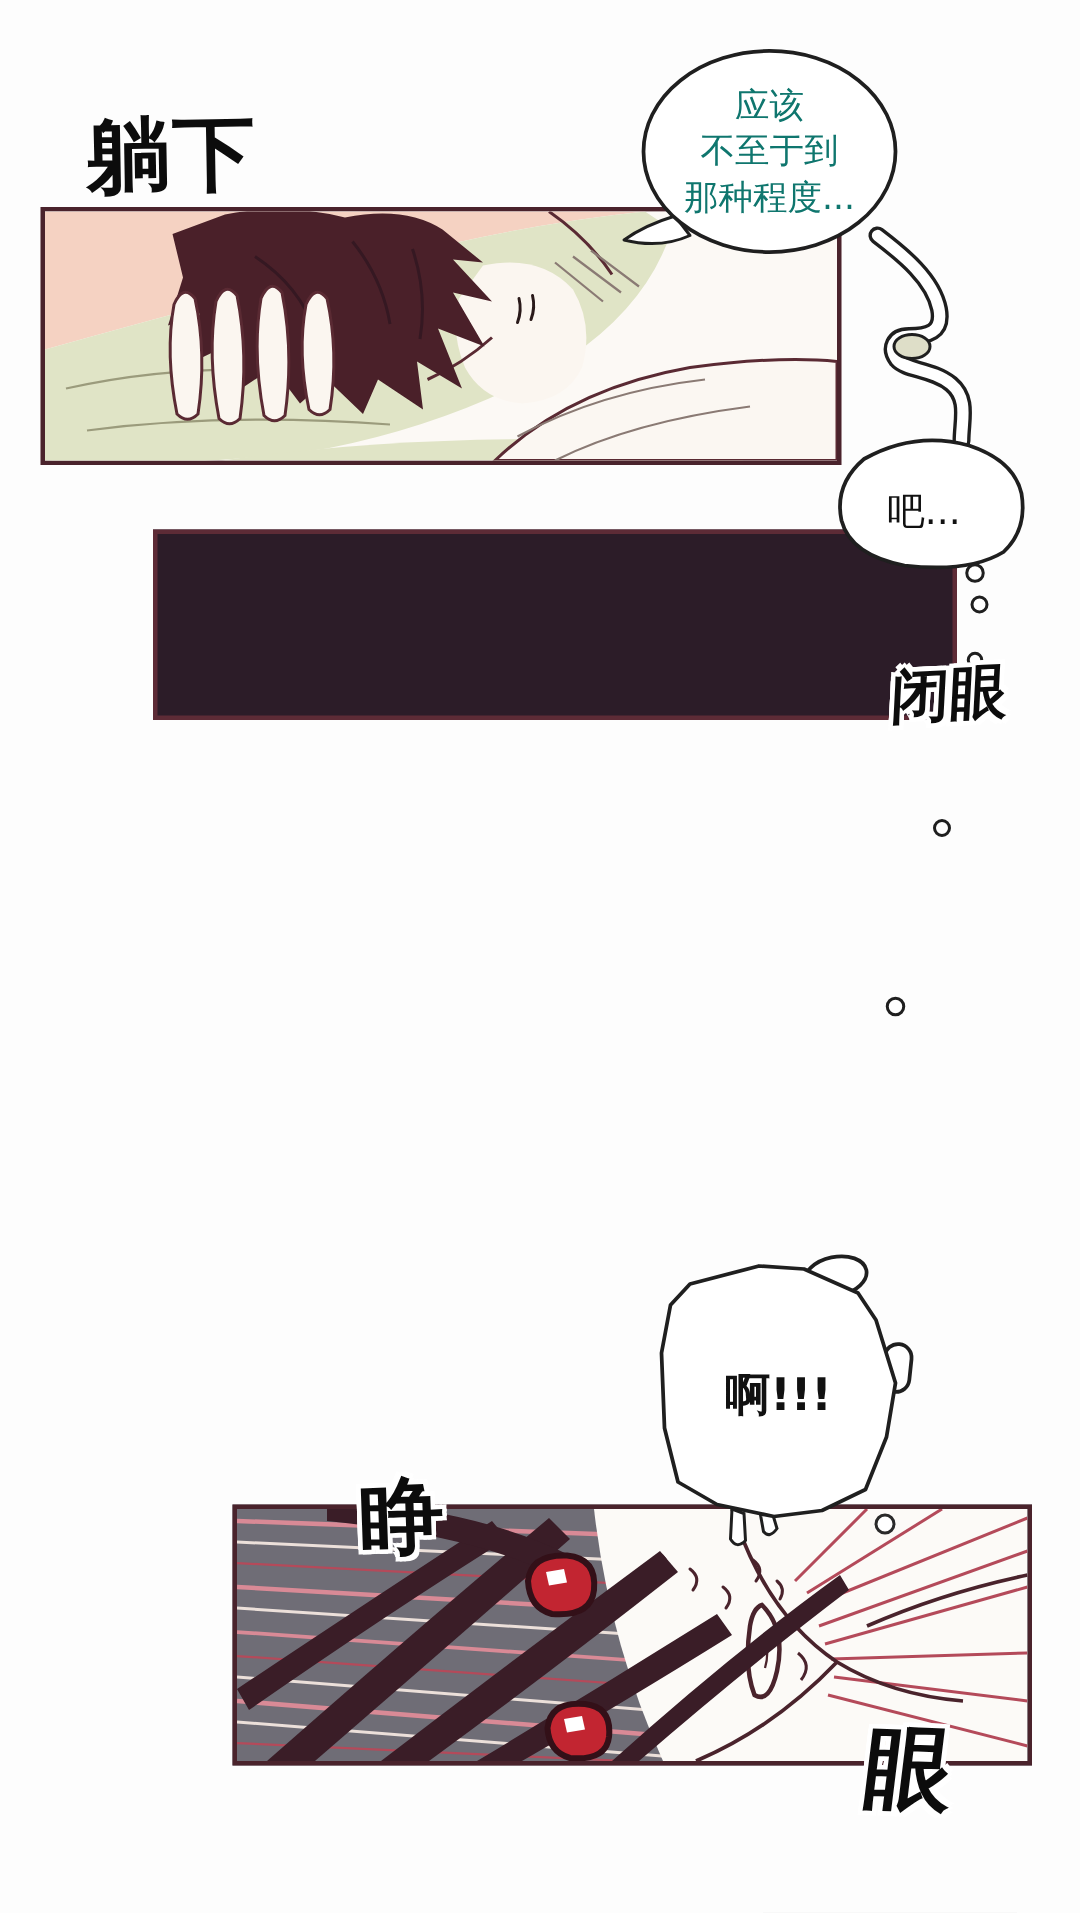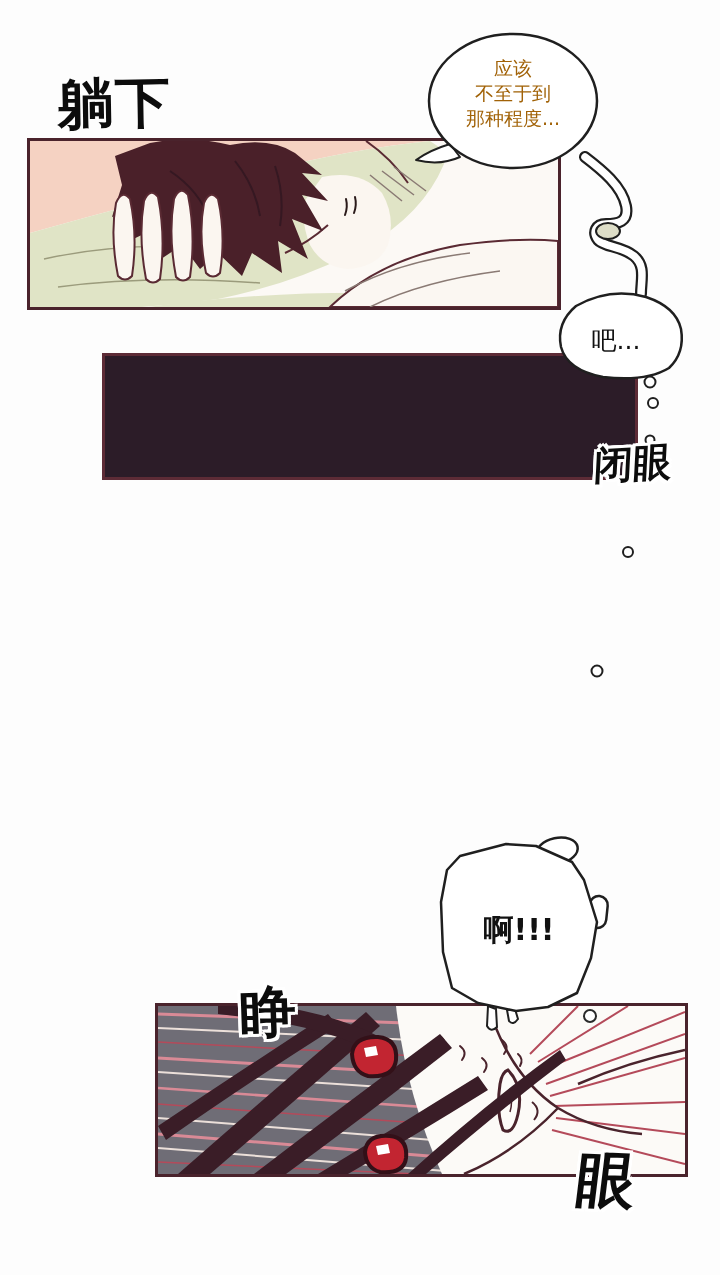--- a/index.html
+++ b/index.html
@@ -6,21 +6,21 @@
   body{font-family:"DejaVu Sans",sans-serif;background:#e8e8e8;}
   .page{position:relative;width:720px;height:1275px;background:var(--page-bg);overflow:hidden;margin:0 auto;}
   .panel{position:absolute;box-sizing:border-box;border:3px solid var(--panel-border);}
   .panel svg{display:block;width:100%;height:100%;}
   #panel-sleeping{left:27px;top:138px;width:534px;height:172px;background:#fcf9f5;}
   #panel-black{left:102px;top:353px;width:536px;height:127px;background:var(--dark-panel-fill);border-color:var(--dark-panel-border);}
   #panel-shock{left:155px;top:1003px;width:533px;height:174px;background:var(--panel-gray);}
   .overlay{position:absolute;left:0;top:0;width:720px;height:1275px;z-index:5;pointer-events:none;}
   .txt{position:absolute;z-index:6;color:#1c1c1c;}
   .bubble-txt{text-align:center;}
-  #thought-main-text{left:433px;top:56px;width:160px;font-size:19px;line-height:1.32;white-space:pre-line;color:#a16207;}
+  #thought-main-text{left:433px;top:56px;width:160px;font-size:23px;line-height:1.32;white-space:pre-line;color:#0f766e;}
   #thought-tail-text{left:572px;top:324px;width:88px;font-size:25px;color:#111;}
   #shout-text{left:460px;top:910px;width:118px;font-size:30px;font-weight:600;color:#111;}
   .sfx{font-weight:900;color:#0c0c0c;line-height:1;
        text-shadow:-3px -3px 0 #fff,3px -3px 0 #fff,-3px 3px 0 #fff,3px 3px 0 #fff,0 -3px 0 #fff,0 3px 0 #fff,-3px 0 0 #fff,3px 0 0 #fff;}
   #sfx-lie-down{left:58px;top:76px;font-size:55px;letter-spacing:2px;transform:rotate(-1deg);text-shadow:none;}
   #sfx-close-eyes{left:594px;top:444px;font-size:39px;transform:rotate(-3deg) skewX(-6deg);}
   #sfx-open-left{left:240px;top:984px;font-size:56px;transform:rotate(-2deg);}
   #sfx-open-right{left:576px;top:1150px;font-size:60px;transform:rotate(2deg) skewX(-5deg);}
 </style>
 </head>

